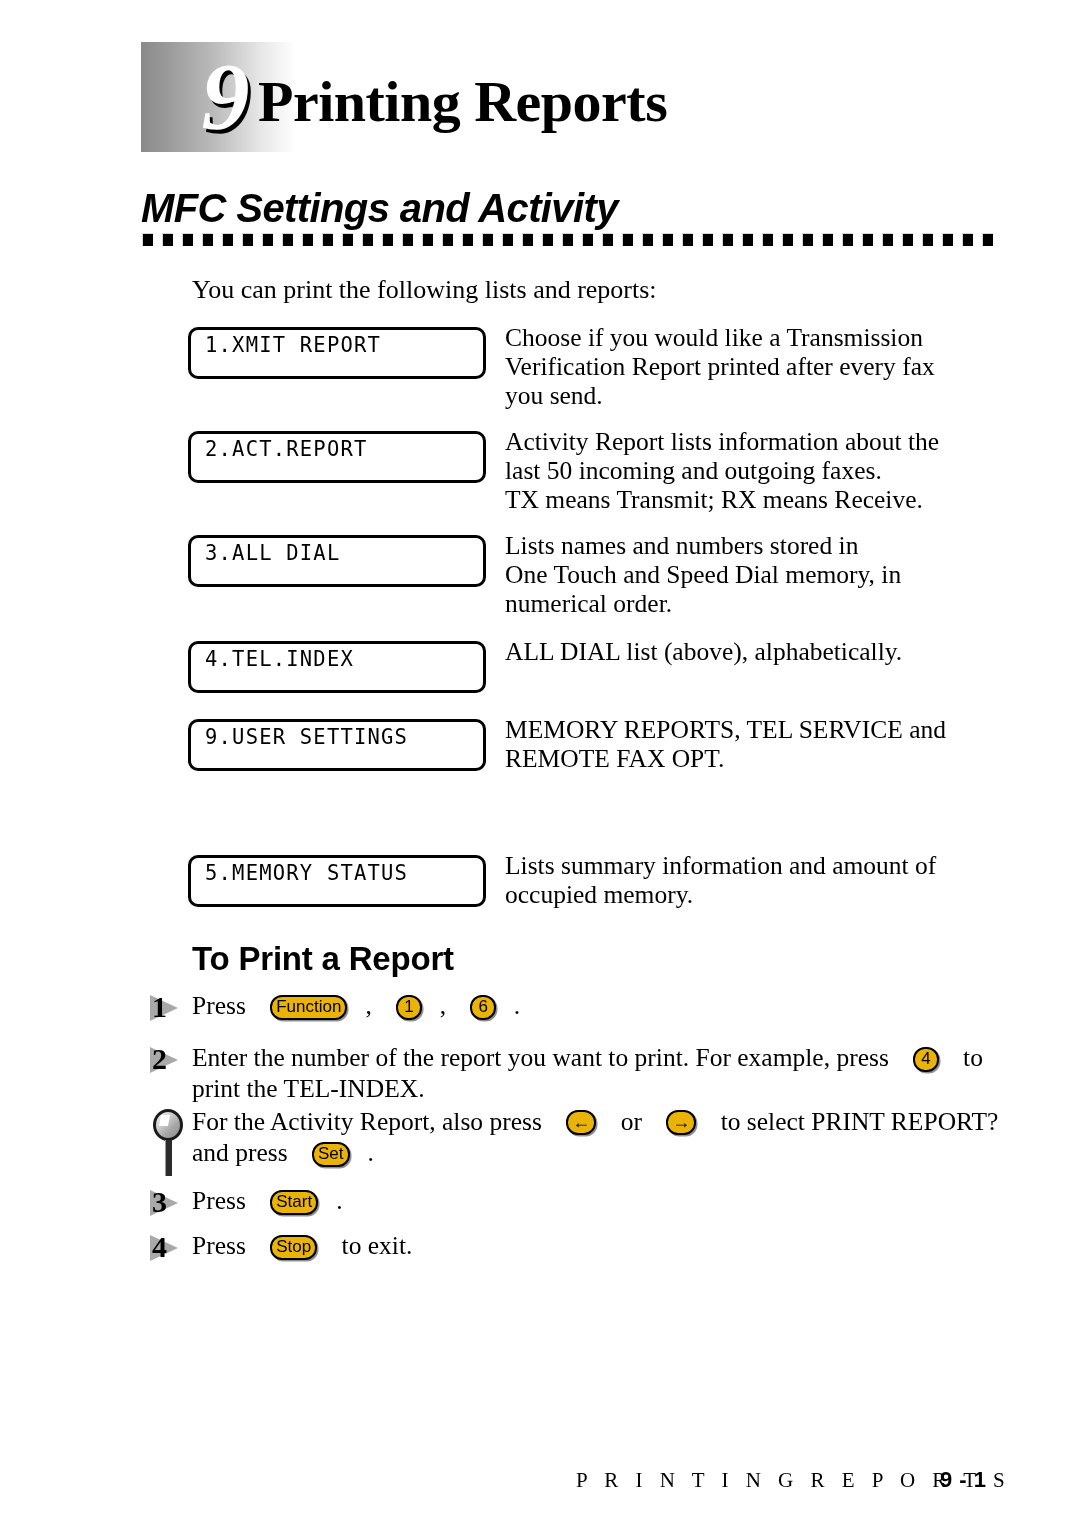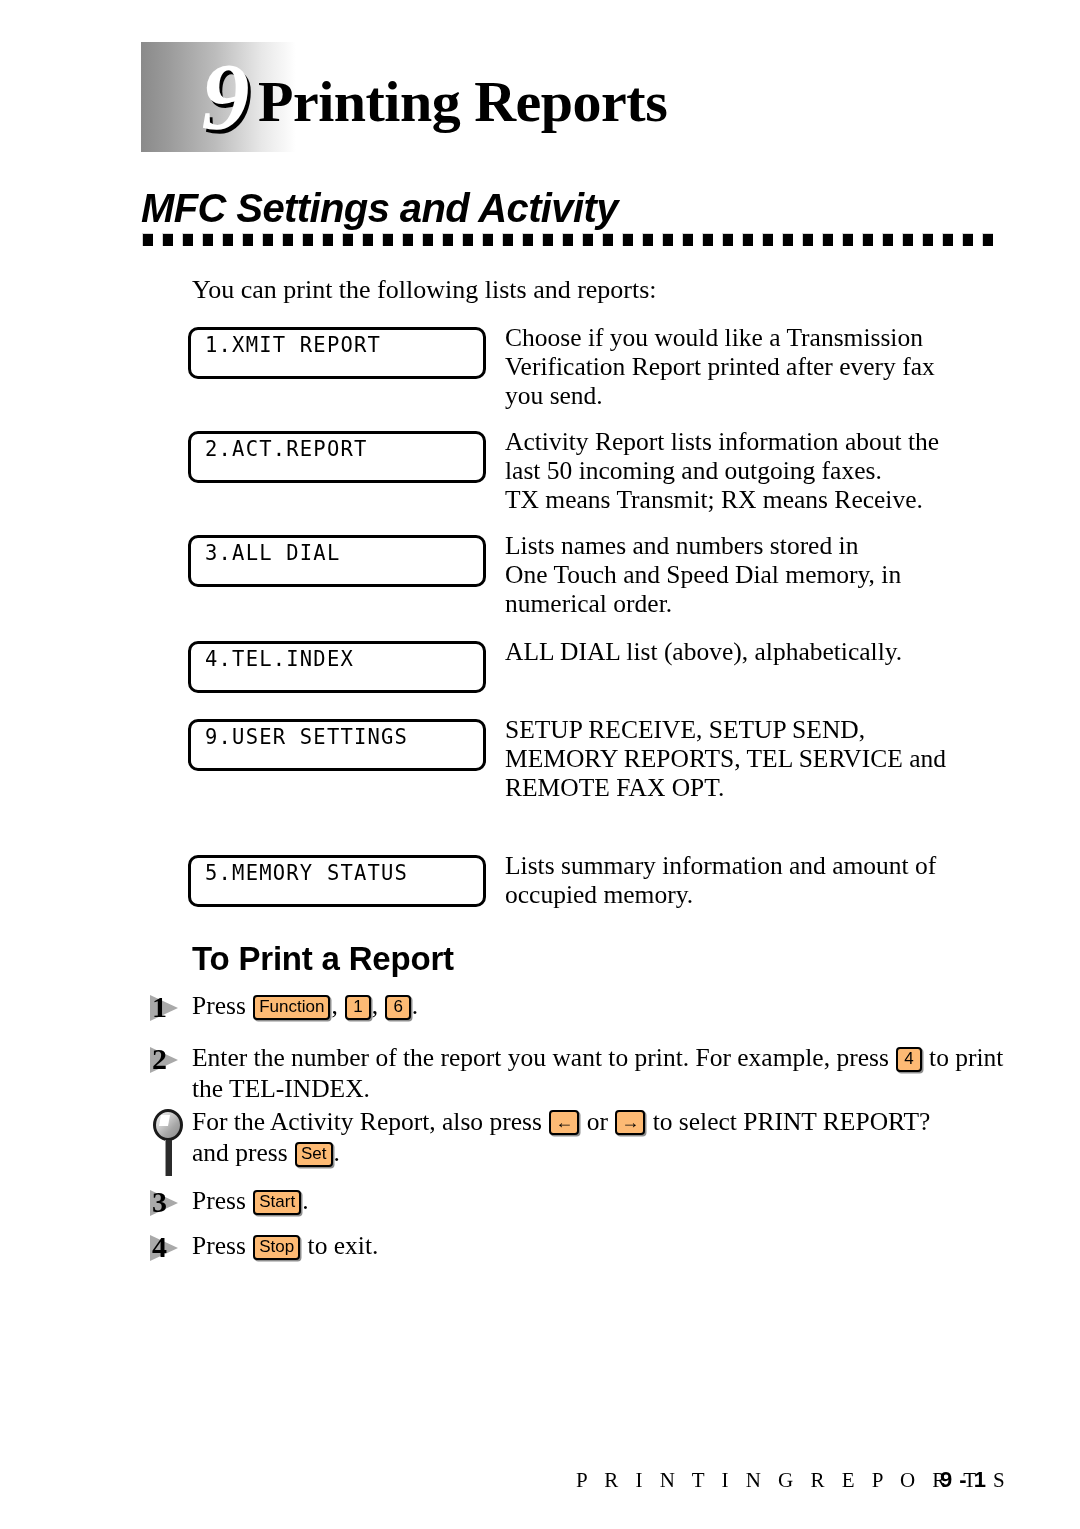--- a/index.html
+++ b/index.html
@@ -249,29 +249,29 @@
     top: -2px;
     width: 830px;
     font-size: 25.5px;
     line-height: 31px;
   }
 
   
   .key {
     display: inline-block;
     border: 2px solid #000000;
-    border-radius: 4px;
+    border-radius: 12px;
     padding: 0px 4px 1px 4px;
-    margin: 0 1px;
+    margin: 0 18px;
     font-family: "Liberation Sans", sans-serif;
     font-size: 17px;
     line-height: 20px;
     vertical-align: 2px;
     box-shadow: 1.5px 1.5px 0 #8f8f8f;
-    background: #fdba74;
+    background: #eab308;
     white-space: nowrap;
   }
   .key.narrow { padding: 0px 6px 1px 6px; }
   .key.arrow { padding: 0px 4px 1px 4px; font-size: 18px; }
 
   
   #footer {
     position: absolute;
     left: 0;
     top: 1468px;
@@ -394,21 +394,20 @@
       </div>
       <div class="report-desc">
         <div>ALL DIAL list (above), alphabetically.</div>
       </div>
     </div>
     <div class="report-row" style="position: absolute; top: 392px; left: 0px; width: 830px;">
       <div class="lcd-box">
         <div class="lcd-text">9.USER SETTINGS</div>
       </div>
       <div class="report-desc">
-        <div>SETUP RECEIVE, SETUP SEND,</div>
         <div>MEMORY REPORTS, TEL SERVICE and</div>
         <div>REMOTE FAX OPT.</div>
       </div>
     </div>
     <div class="report-row" style="position: absolute; top: 528px; left: 0px; width: 830px;">
       <div class="lcd-box">
         <div class="lcd-text">5.MEMORY STATUS</div>
       </div>
       <div class="report-desc">
         <div>Lists summary information and amount of</div>

